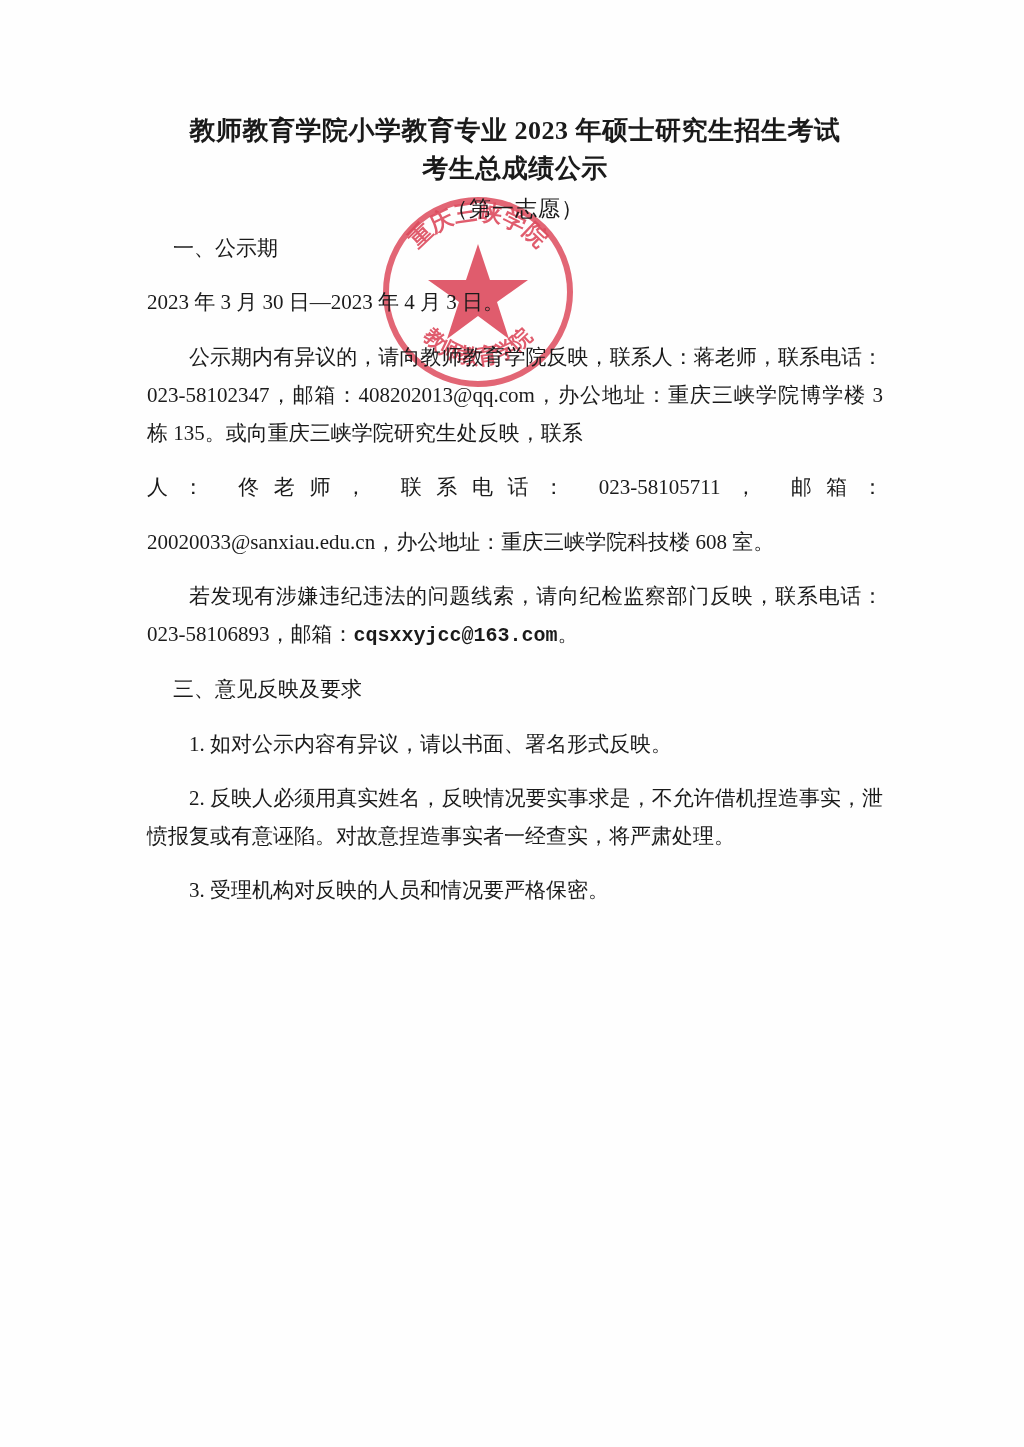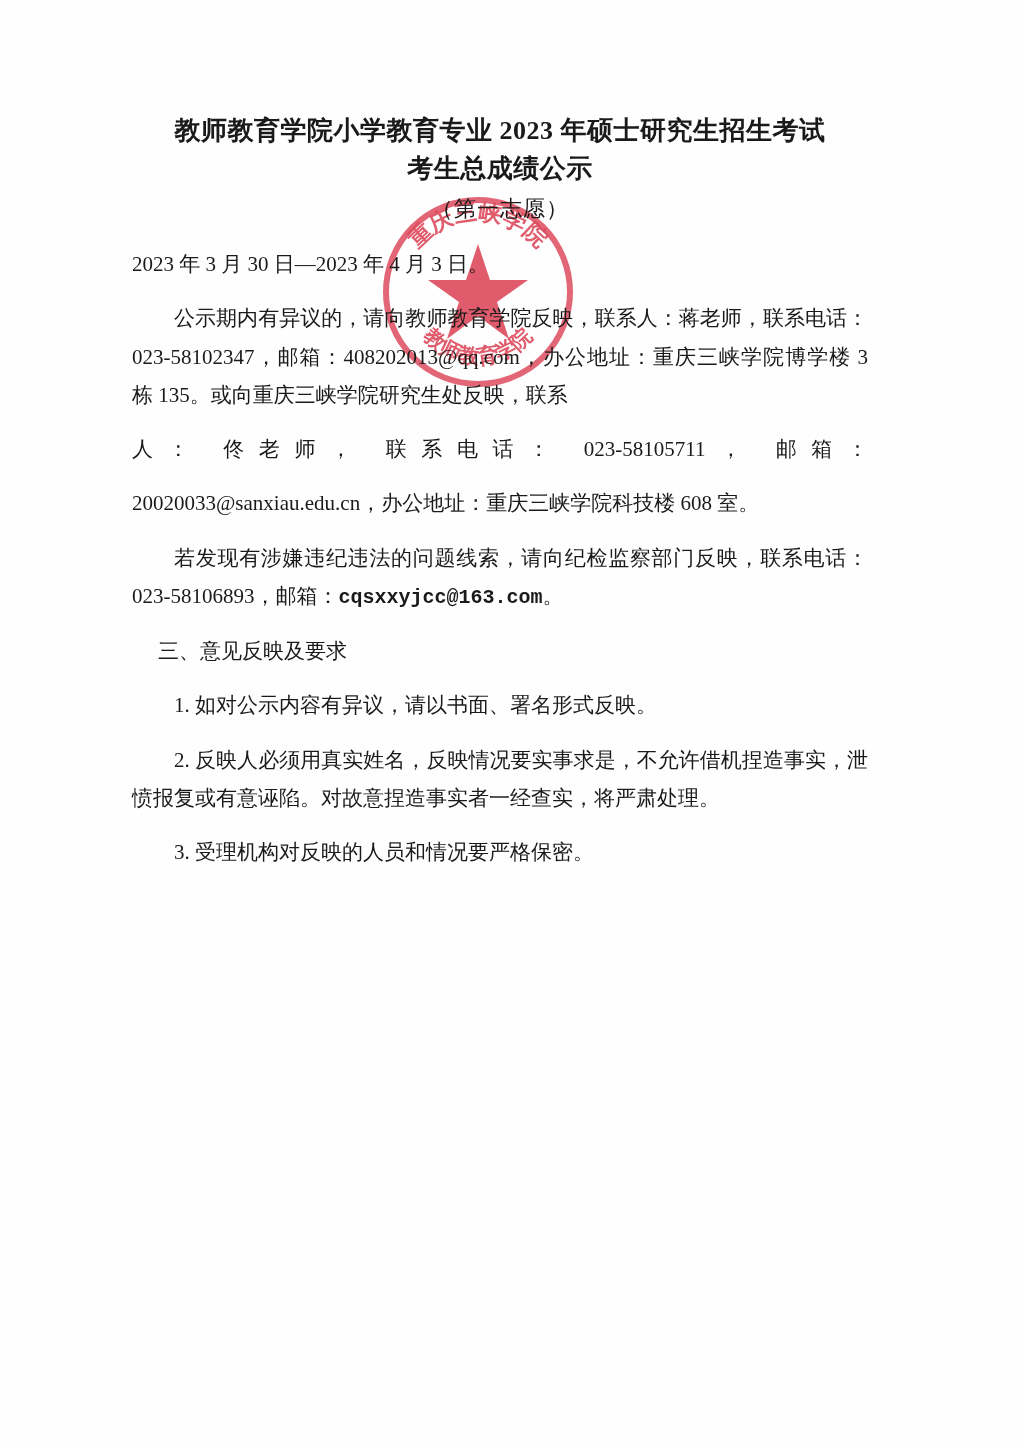--- a/index.html
+++ b/index.html
@@ -17,21 +17,21 @@
   }
   .page {
     position: absolute;
     left: 0; top: 0;
     width: 1024px;
     height: 1447px;
     background: #fefefe;
   }
   .content {
     position: absolute;
-    left: 116px;
+    left: 131px;
     top: 112px;
     width: 768px;
   }
   .title-block {
     text-align: center;
     font-weight: bold;
     font-size: 26px;
     line-height: 1.45;
     letter-spacing: 0.5px;
   }
@@ -107,20 +107,21 @@
   <div class="content">
 
     <div class="title-block">
       <span class="title-line">教师教育学院小学教育专业 2023 年硕士研究生招生考试</span>
       <span class="title-line">考生总成绩公示</span>
       <span class="subtitle">（第一志愿）</span>
     </div>
 
     <div class="body-gap"></div>
 
+    <p class="heading">一、公示期</p>
     <p class="para">2023 年 3 月 30 日—2023 年 4 月 3 日。</p>
 
 
     <p class="para indent">公示期内有异议的，请向教师教育学院反映，联系人：蒋老师，联系电话：023-58102347，邮箱：408202013@qq.com，办公地址：重庆三峡学院博学楼 3 栋 135。或向重庆三峡学院研究生处反映，联系</p>
     <p class="para spread">人： 佟老师， 联系电话： 023-58105711， 邮箱：</p>
     <p class="para">20020033@sanxiau.edu.cn，办公地址：重庆三峡学院科技楼 608 室。</p>
 
     <p class="para indent"><span>若发现有涉嫌违纪违法的问题线索，请向纪检监察部门反映，联系电话：023-58106893，邮箱：</span><span class="bold-mail">cqsxxyjcc@163.com</span><span>。</span></p>
 
     <p class="heading">三、意见反映及要求</p>

